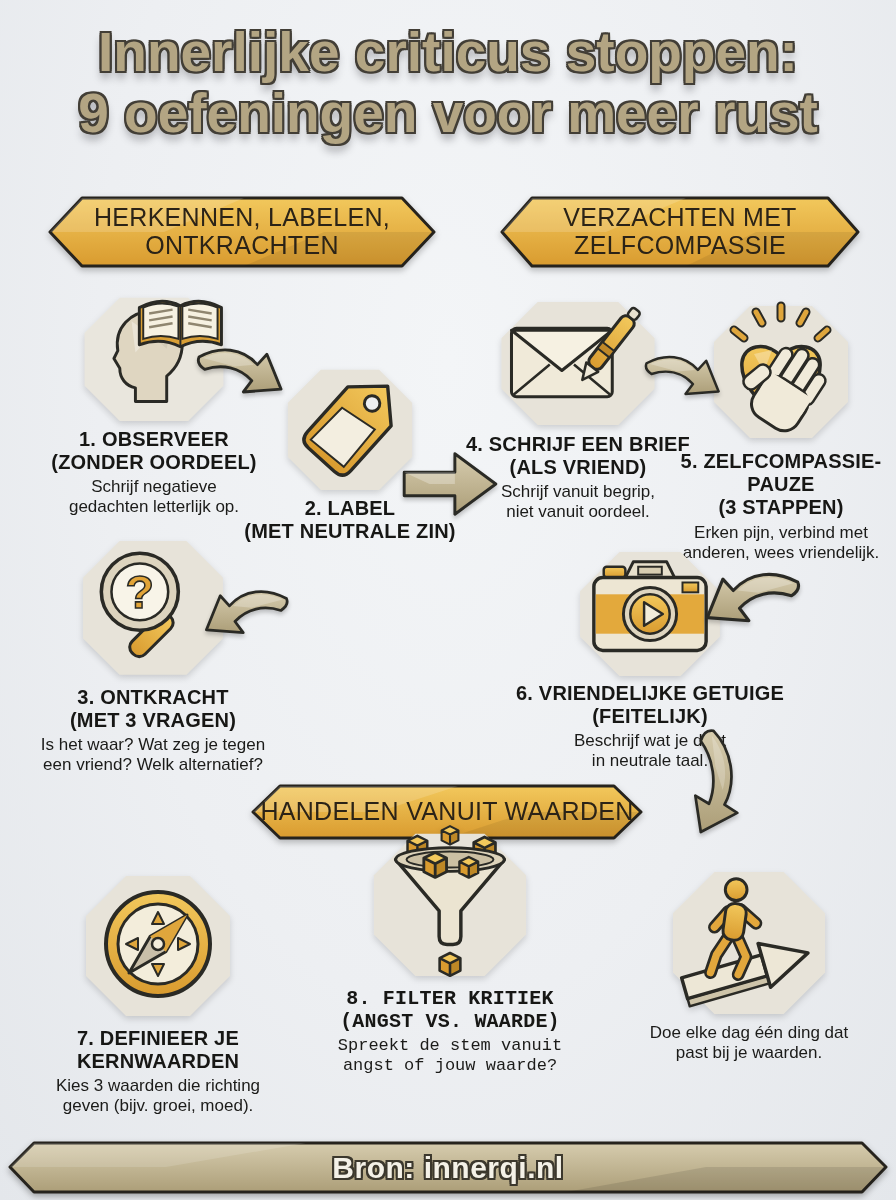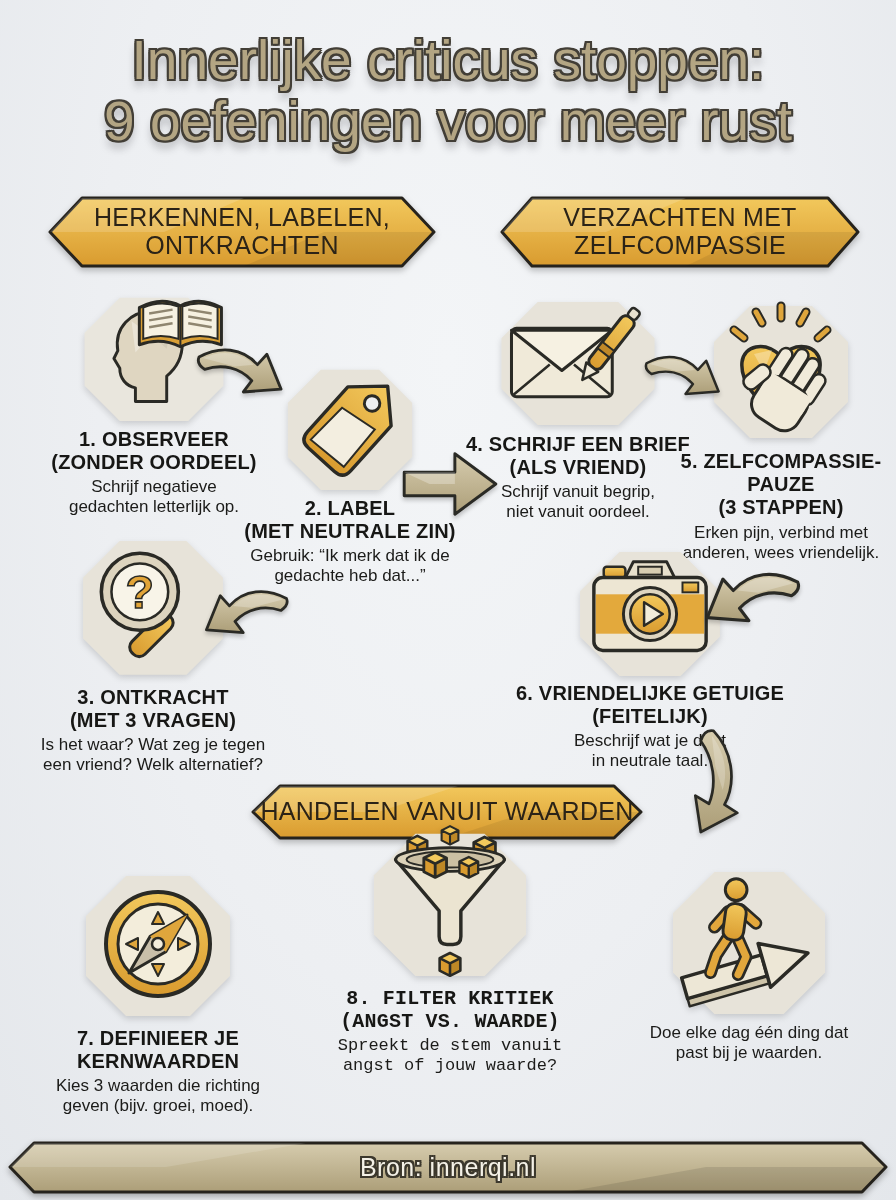--- a/index.html
+++ b/index.html
@@ -1,20 +1,20 @@
 <!DOCTYPE html>
 <html><head>
 <meta charset="utf-8">
 <style>
   html,body{margin:0;padding:0;background:#d8dbdf;font-family:"Liberation Sans",sans-serif;}
   .page{position:relative;width:896px;height:1200px;margin:0 auto;overflow:hidden;
     background:radial-gradient(ellipse at 50% 30%, #f3f5f7 0%, #edeff2 55%, #e4e7eb 100%);}
   
-  .title{position:absolute;top:30px;left:0;width:100%;text-align:center;
-    font-size:55px;font-weight:400;line-height:1.1;letter-spacing:0px;color:#b3a583;
+  .title{position:absolute;top:22px;left:0;width:100%;text-align:center;
+    font-size:55px;font-weight:700;line-height:1.1;letter-spacing:0px;color:#b3a583;
     white-space:pre-line;
     text-shadow:
       -2px -2px 0 #423e36, 2px -2px 0 #423e36, -2px 2px 0 #423e36, 2px 2px 0 #423e36,
       -2px 0 0 #423e36, 2px 0 0 #423e36, 0 -2px 0 #423e36, 0 2px 0 #423e36,
       0 7px 9px rgba(40,40,48,.40);}
   
   .banner{position:absolute;}
   .banner svg{position:absolute;inset:0;width:100%;height:100%;overflow:visible;
     filter:drop-shadow(0 3px 3px rgba(0,0,0,.25));}
   .banner-text{position:absolute;inset:0;display:flex;align-items:center;justify-content:center;
@@ -46,21 +46,21 @@
   .a-2-4{left:398px;top:446px;width:104px;height:76px;}
   .a-2-3{left:200px;top:580px;width:92px;height:72px;}
   .a-4-5{left:640px;top:350px;width:86px;height:58px;}
   .a-5-6{left:700px;top:560px;width:104px;height:84px;}
   .a-6-b{left:668px;top:722px;width:82px;height:118px;}
   
   .footer{position:absolute;left:6px;top:1139px;width:884px;height:57px;}
   .footer svg{position:absolute;inset:0;width:100%;height:100%;overflow:visible;
     filter:drop-shadow(0 3px 3px rgba(0,0,0,.3));}
   .footer-text{position:absolute;inset:0;display:flex;align-items:center;justify-content:center;
-    font-size:25px;font-weight:400;color:#f4f1e7;letter-spacing:.5px;
+    font-size:30px;font-weight:700;color:#f4f1e7;letter-spacing:.5px;
     text-shadow:-2px -2px 0 #3c382d,2px -2px 0 #3c382d,-2px 2px 0 #3c382d,2px 2px 0 #3c382d,
       -2px 0 0 #3c382d,2px 0 0 #3c382d,0 -2px 0 #3c382d,0 2px 0 #3c382d;}
 </style>
 </head>
 <body>
 
 <svg width="0" height="0" style="position:absolute" aria-hidden="true">
   <defs>
     <linearGradient id="goldG" x1="0" y1="0" x2="0" y2="1">
       <stop offset="0" stop-color="#F2C85C"></stop>
@@ -153,22 +153,20 @@
         <polygon points="40,8 100,8 134,42 134,98 100,132 40,132 6,98 6,42" fill="#E7E3D9"></polygon>
         <g transform="rotate(42 70 68)">
           <path d="M70,10 L100,38 L100,100 Q100,112 88,112 L52,112 Q40,112 40,100 L40,38 Z" fill="url(#goldG)" stroke="#2A2A25" stroke-width="3.5" stroke-linejoin="round"></path>
           <polygon points="50,58 90,52 92,102 48,104" fill="#F3EEE0" stroke="#2A2A25" stroke-width="2"></polygon>
           <circle cx="70" cy="34" r="8" fill="#EDEFF1" stroke="#2A2A25" stroke-width="3"></circle>
         </g>
       </svg>
     </div>
     <div class="step-heading">2. LABEL
 (MET NEUTRALE ZIN)</div>
-    <div class="step-body">Gebruik: “Ik merk dat ik de
-gedachte heb dat...”</div>
   </div>
 
   <div class="step step-3">
     <div class="icon-wrap">
       <svg viewBox="0 0 150 145">
         <polygon points="42,6 108,6 144,42 144,102 108,138 42,138 6,102 6,42" fill="#E7E3D9"></polygon>
         <g transform="translate(89,83) rotate(45)">
           <rect x="-9" y="-4" width="18" height="52" rx="8" fill="url(#goldG)" stroke="#2A2A25" stroke-width="3"></rect>
         </g>
         <circle cx="62" cy="56" r="38" fill="#DDD4BE" stroke="#2A2A25" stroke-width="3.5"></circle>

